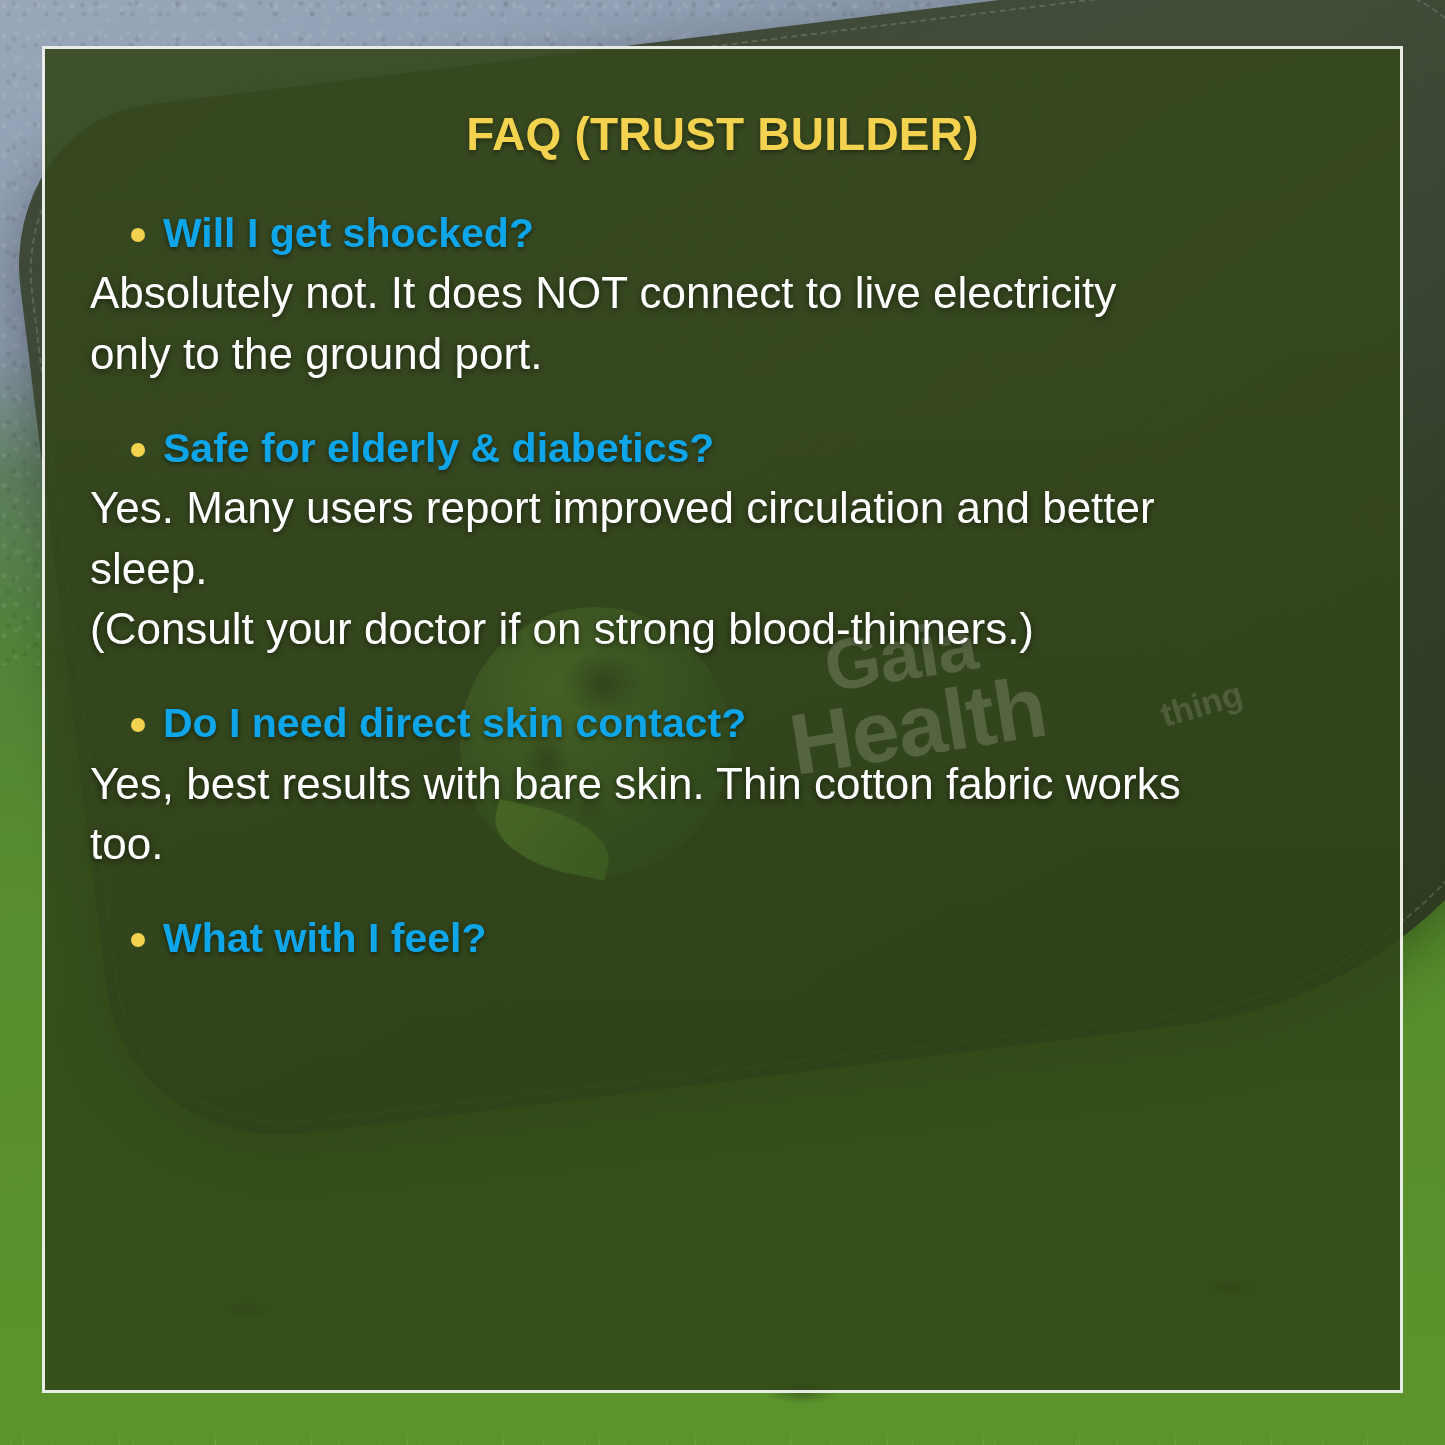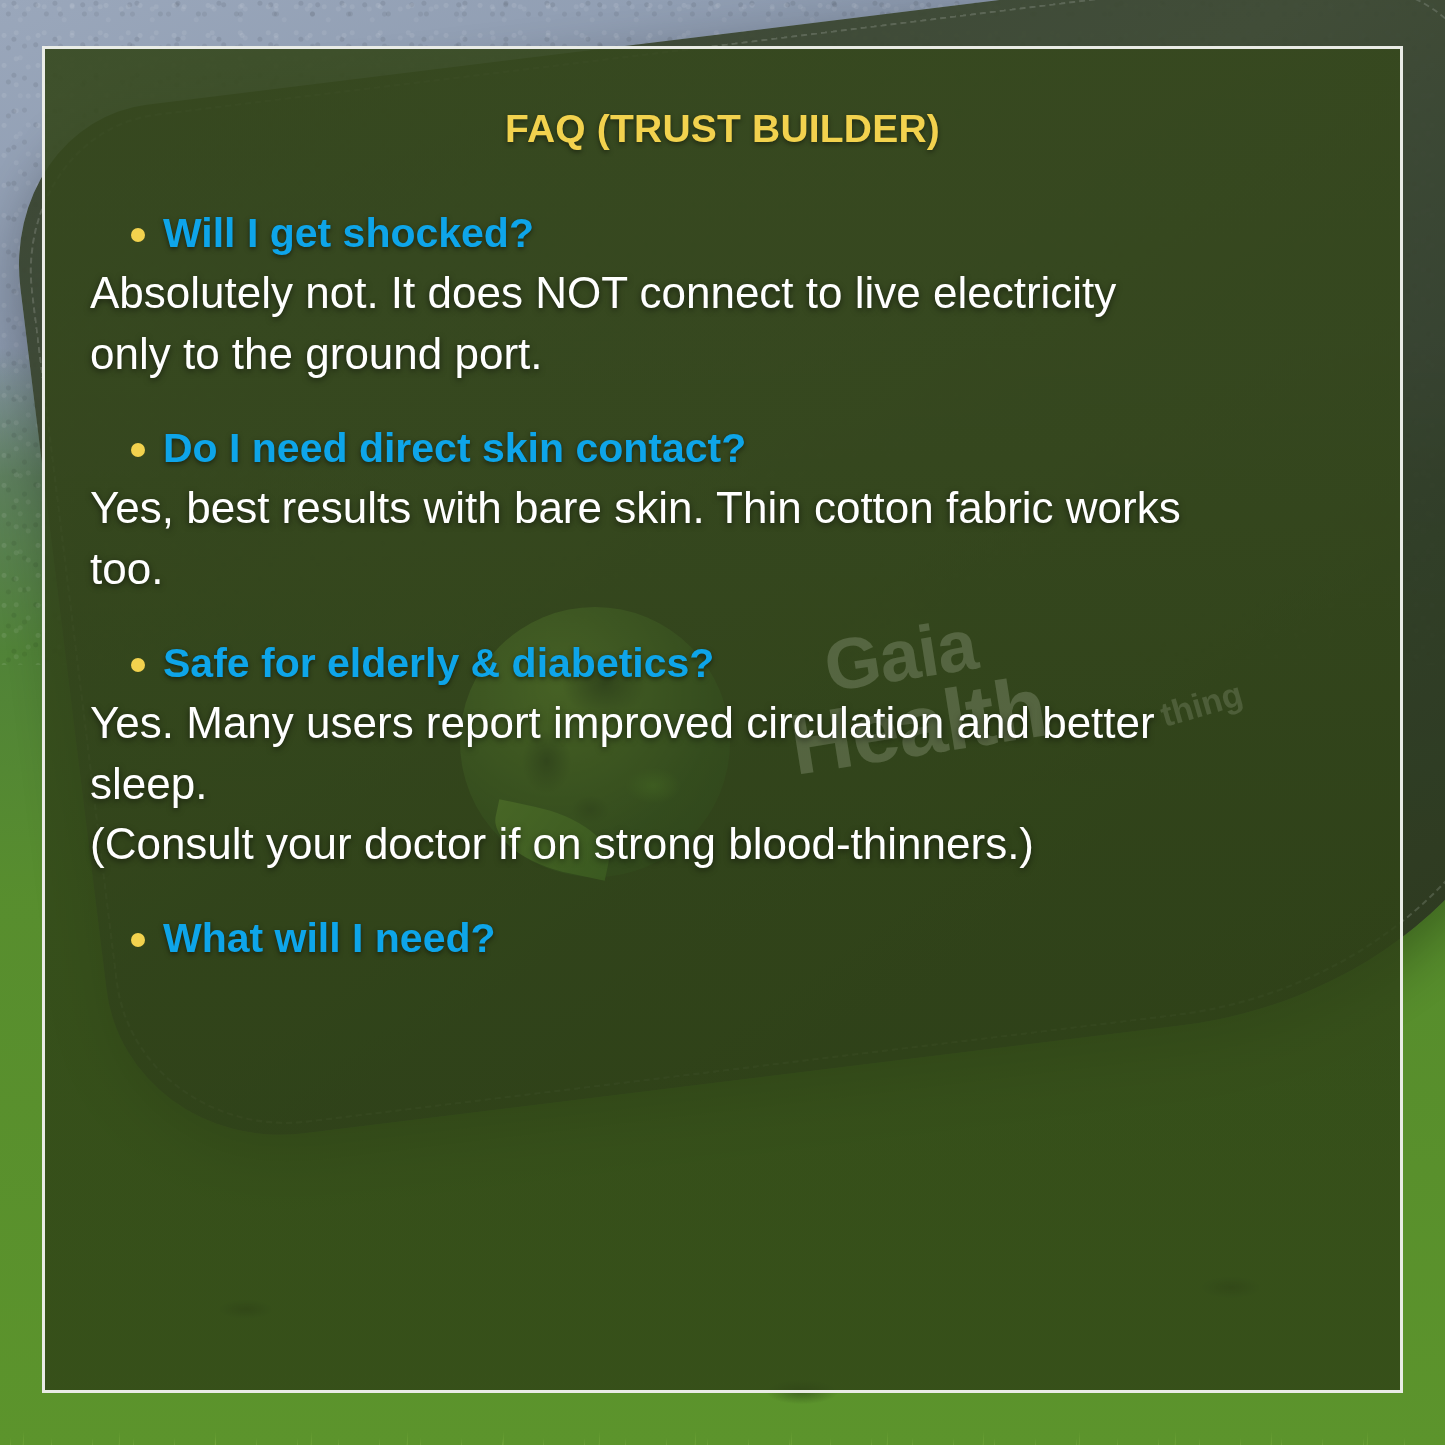--- a/index.html
+++ b/index.html
@@ -192,21 +192,21 @@
     inset: 0;
     padding: 0;
   }
 
   .faq-title {
     position: absolute;
     left: 0; right: 0;
     top: 58px;
     text-align: center;
     color: #F2D24E;
-    font-size: 39px;
+    font-size: 46px;
     font-weight: 700;
     letter-spacing: .2px;
     text-shadow: 0 2px 5px rgba(0,0,0,.45);
   }
 
   .faq-list {
     position: absolute;
     left: 0; right: 0;
     top: 158px;
     padding: 0 30px 0 34px;
@@ -282,39 +282,39 @@
             <span class="bullet"></span>
             <span>Will I get shocked?</span>
           </p>
           <p class="faq-a">Absolutely not. It does NOT connect to live electricity
 only to the ground port.</p>
         </div>
 
         <div class="faq-item">
           <p class="faq-q">
             <span class="bullet"></span>
-            <span>Do I need direct skin contact?</span>
-          </p>
-          <p class="faq-a"> Yes, best results with bare skin. Thin cotton fabric works
-too.</p>
-        </div>
-
-        <div class="faq-item">
-          <p class="faq-q">
-            <span class="bullet"></span>
             <span>Safe for elderly &amp; diabetics?</span>
           </p>
           <p class="faq-a"> Yes. Many users report improved circulation and better
 sleep.
  (Consult your doctor if on strong blood-thinners.)</p>
         </div>
 
         <div class="faq-item">
           <p class="faq-q">
             <span class="bullet"></span>
-            <span>What will I need?</span>
+            <span>Do I need direct skin contact?</span>
+          </p>
+          <p class="faq-a"> Yes, best results with bare skin. Thin cotton fabric works
+too.</p>
+        </div>
+
+        <div class="faq-item">
+          <p class="faq-q">
+            <span class="bullet"></span>
+            <span>What with I feel?</span>
           </p>
         </div>
 
       </div>
     </div>
   </div>
 </div>
 
 </body></html>

